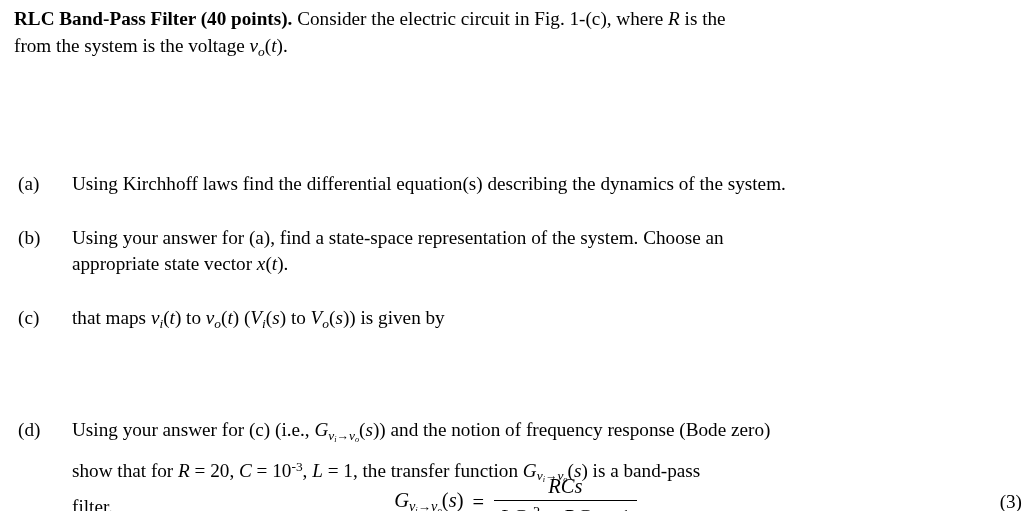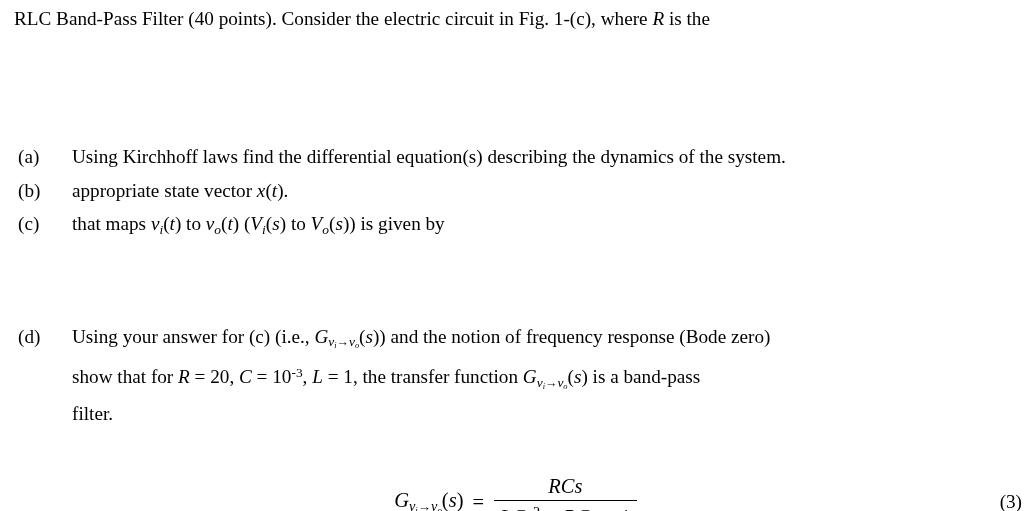--- a/index.html
+++ b/index.html
@@ -33,21 +33,21 @@
     font-size: 19.2px;
     line-height: 26.6px;
     text-align: justify;
     text-justify: inter-word;
   }
   .intro .ln {
     display: block;
     white-space: nowrap;
   }
   .ttl {
-    font-weight: normal;
+    font-weight: bold;
   }
 
   
   .items {
     position: absolute;
     left: 14px;
     top: 144px;
     width: 990px;
   }
   .item {
@@ -59,20 +59,21 @@
   .item-label {
     position: absolute;
     left: 4px;
     top: 0;
     width: 40px;
     text-align: left;
     font-size: 19.2px;
   }
   .item-body {
     margin-left: 58px;
+    margin-top: 27px;
   }
   .item-body .ln {
     display: block;
     white-space: nowrap;
   }
 
   .gap-a { margin-top: 0px; }
   .gap-b { margin-top: 7px; }
   .gap-c { margin-top: 7px; }
   .gap-d { margin-top: 7px; }
@@ -173,35 +174,37 @@
 <body>
 
 <div class="page">
 
   <div class="intro">
 
     <span class="ln"><span class="ttl">RLC Band-Pass Filter (40 points).</span><span> Consider the electric circuit in Fig. 1-(c), where </span><span class="mi">R</span><span> is the</span></span>
 
 
 
+    <span class="ln"><span>from the system is the voltage </span><span class="mi"><span>v</span><span class="sub">o</span><span class="mo">(</span><span class="mi">t</span><span class="mo">)</span></span><span>.</span></span>
 
   </div>
 
   <div class="items">
 
     <div class="item gap-a">
       <span class="item-label">(a)</span>
       <div class="item-body">
         <span class="ln">Using Kirchhoff laws find the differential equation(s) describing the dynamics of the system.</span>
       </div>
     </div>
 
     <div class="item gap-b">
       <span class="item-label">(b)</span>
       <div class="item-body">
+        <span class="ln">Using  your  answer  for  (a),  find  a  state-space  representation  of  the  system.    Choose  an</span>
         <span class="ln"><span>appropriate state vector </span><span class="mi"><span>x</span><span class="mo">(</span><span class="mi">t</span><span class="mo">)</span></span><span>.</span></span>
       </div>
     </div>
 
     <div class="item gap-c">
       <span class="item-label">(c)</span>
       <div class="item-body">
         <span class="ln"><span>that maps </span><span class="mi"><span>v</span><span class="sub">i</span><span class="mo">(</span><span class="mi">t</span><span class="mo">)</span></span><span> to </span><span class="mi"><span>v</span><span class="sub">o</span><span class="mo">(</span><span class="mi">t</span><span class="mo">)</span></span><span> (</span><span class="mi"><span>V</span><span class="sub">i</span><span class="mo">(</span><span class="mi">s</span><span class="mo">)</span></span><span> to </span><span class="mi"><span>V</span><span class="sub">o</span><span class="mo">(</span><span class="mi">s</span><span class="mo">)</span></span><span>) is given by</span></span>
       </div>
     </div>

